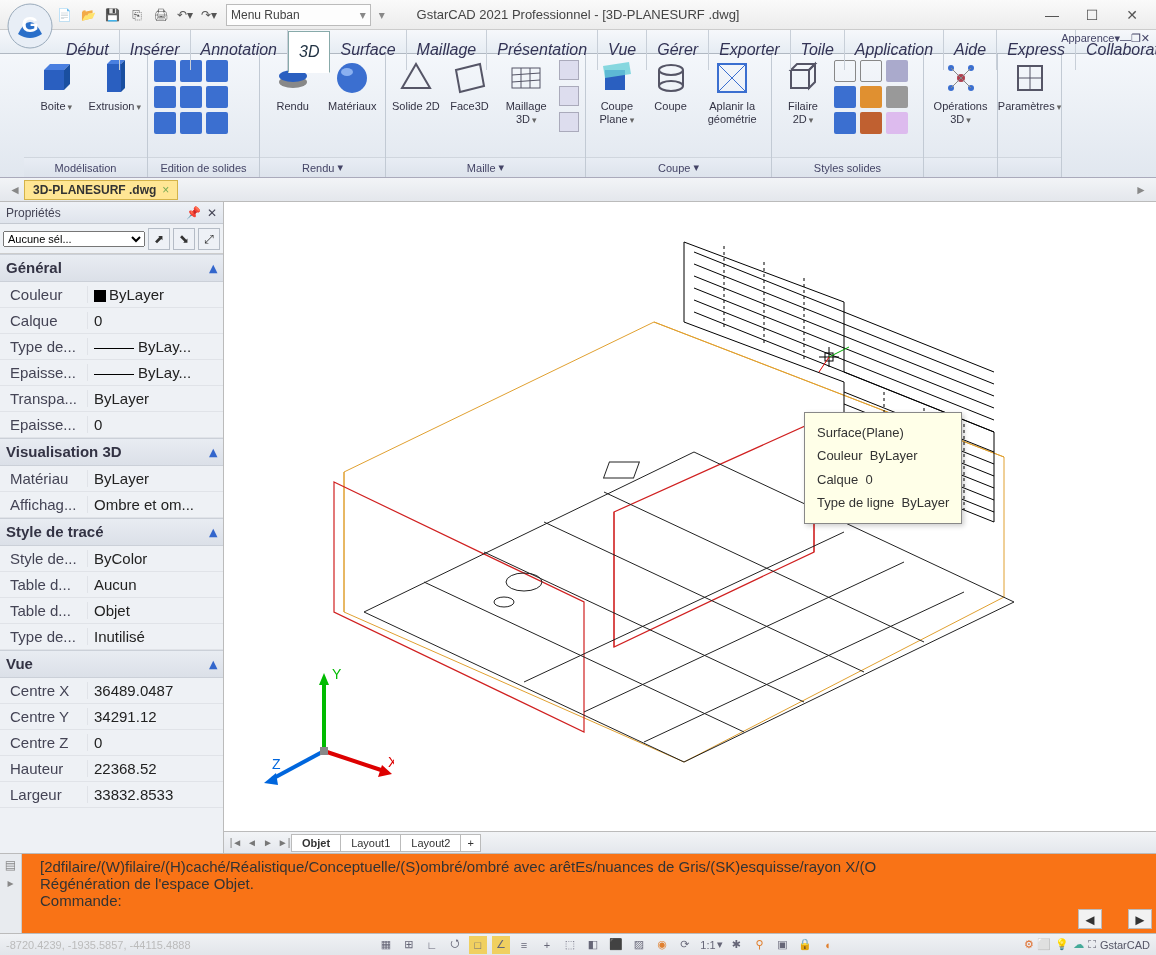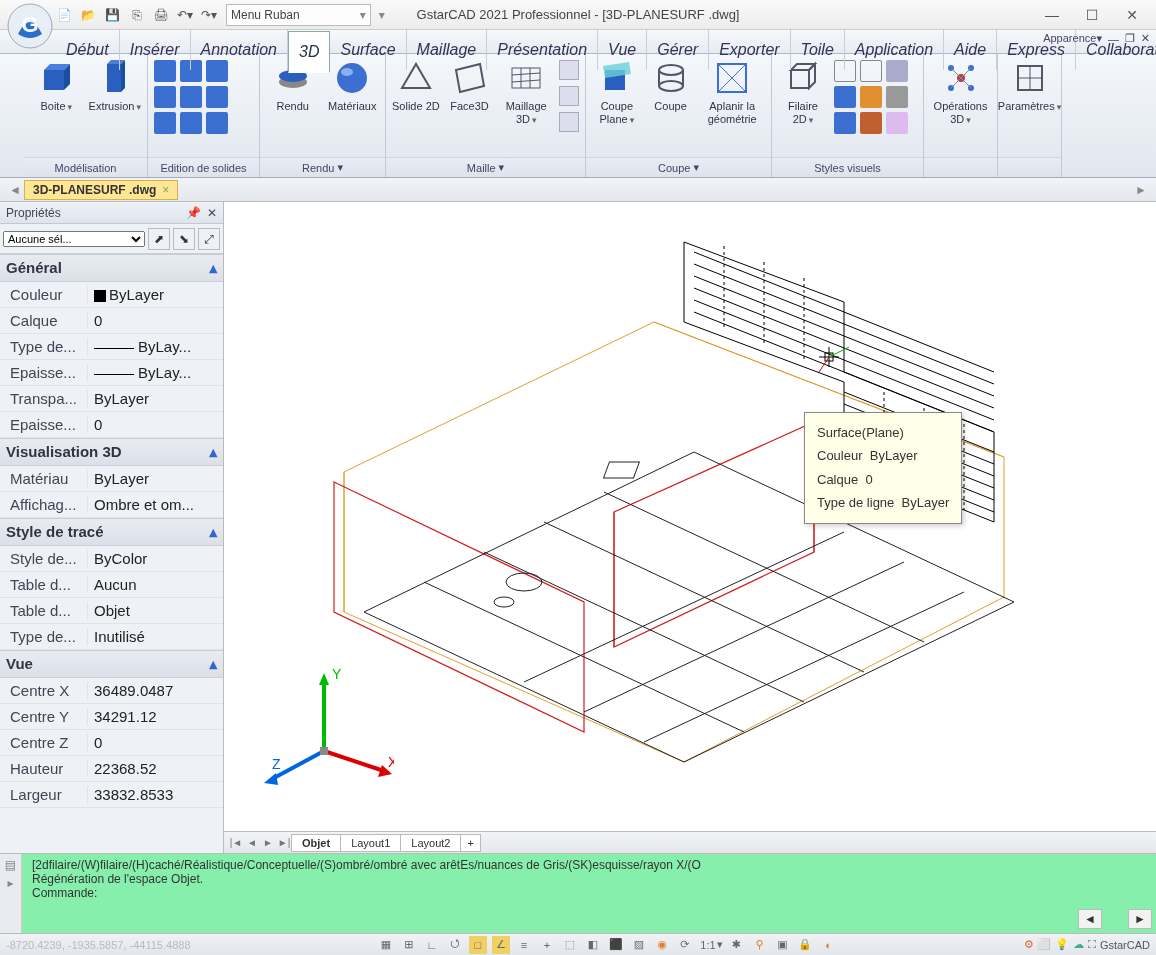--- a/index.html
+++ b/index.html
@@ -13,21 +13,21 @@
 .titlebar .menuruban { margin-left:8px; display:flex; align-items:center; border:1px solid #bbb; background:#fdfdfd; height:22px; padding:0 4px; font-size:12px; color:#444;}
 .titlebar .menuruban .arrow{ margin-left:60px; color:#888;}
 .titlebar .title { position:absolute; left:50%; transform:translateX(-50%); font-size: 13px; color: #444; }
 .titlebar .winbtns { position:absolute; right:4px; display: flex; gap: 0; }
 .titlebar .winbtns div { width: 40px; height: 28px; display: flex; align-items:center; justify-content:center; cursor:pointer; font-size:14px; color:#555;}
 
 
 .menutabs { height: 24px; background: linear-gradient(#f6f8fb,#e6ecf3); border-bottom: 1px solid #b0b8c2; display:flex; align-items:stretch; padding-left:56px; position:relative;}
 .menutabs .tab { padding: 20px 10px; font-size:16px; color:#335; border-right:1px solid #c8cfd8; cursor:pointer; display:flex; align-items:center;font-style:italic;}
 .menutabs .tab.active { background:#fff; border:1px solid #8aa; border-bottom:1px solid #fff; position:relative; top:1px; color:#234;}
-.menutabs .right { position:absolute; right:6px; top:2px; display:flex; gap:6px; align-items:center;}
+.menutabs .right { position:absolute; right:6px; top:2px; display:flex; gap:0; align-items:center;}
 .menutabs .right span{ font-size:11px; color:#446; cursor:pointer;}
 
 
 .ribbon { height: 124px; background: linear-gradient(#f4f7fb,#e1e7ef); border-bottom:1px solid #aab; display:flex;padding-left:24px; }
 .rgroup { border-right:1px solid #c2cad4; display:flex; flex-direction:column; }
 .rgroup .body { flex:1; display:flex; align-items:flex-start; padding:6px 6px 2px 6px; gap:6px;}
 .rgroup .label { height:20px; text-align:center; font-size:11px; color:#446; background:linear-gradient(#e8edf4,#dde3ec); border-top:1px solid #d0d6de; display:flex; align-items:center; justify-content:center; gap:3px;}
 .bigbtn { display:flex; flex-direction:column; align-items:center; width:58px; cursor:pointer;}
 .bigbtn .ico { width:36px; height:36px; margin-bottom:4px;}
 .bigbtn .txt { font-size:11px; text-align:center; color:#334; line-height:1.2;}
@@ -58,21 +58,21 @@
 .canvas { flex:1; background:#fff; position:relative; overflow:hidden;}
 .layouttabs { height:22px; background:linear-gradient(#f2f4f7,#e4e7ec); border-top:1px solid #bbb; display:flex; align-items:center; padding-left:4px; gap:0;}
 .layouttabs .nav{ width:16px; text-align:center; color:#777; cursor:pointer; font-size:10px;}
 .ltab{ padding:2px 10px; border:1px solid #bbb; background:#fff; font-size:11px; margin-left:-1px; cursor:pointer;}
 .ltab.active{ background:#fff; font-weight:bold;}
 .ltab.add{ padding:2px 6px;}
 
 
 .cmdarea { height:80px; background:#f6f7f9; border-top:1px solid #bbb; display:flex;}
 .cmdarea .gutter{ width:22px; background:#e8ebef; border-right:1px solid #ccc; display:flex; flex-direction:column; align-items:center; padding-top:4px; gap:4px;}
-.cmdarea .lines{ flex:1; font-family: Consolas,monospace; font-size:12px; padding:4px 10px; background:#86efac; position:relative;}
+.cmdarea .lines{ flex:1; font-family: Consolas,monospace; font-size:15px; padding:4px 18px; background:#f97316; position:relative;}
 .cmdarea .lines .line{ white-space:nowrap; overflow:hidden;}
 .cmdarea .lines .scroll { position:absolute; right:4px; bottom:4px; display:flex; gap:26px;}
 .cmdarea .lines .scroll div{ width:24px;height:20px;border:1px solid #bbb;background:#f2f2f2;display:flex;align-items:center;justify-content:center;cursor:pointer;}
 
 
 .statusbar { height:22px; background:linear-gradient(#f0f2f5,#e2e5ea); border-top:1px solid #bbb; display:flex; align-items:center; font-size:11px; color:#999; padding:0 6px; justify-content:space-between;}
 .statusbar .coords{ color:#bbb;}
 .statusbar .tools{ display:flex; gap:5px; align-items:center;}
 .statusbar .tools span{ width:18px; height:18px; display:inline-flex; align-items:center; justify-content:center; color:#667; cursor:pointer;}
 .statusbar .brand{ color:#556; display:flex; align-items:center; gap:4px;}
@@ -307,21 +307,21 @@
           <div style="background:none;border:1px solid #888"></div>
           <div style="background:#aac"></div>
         <div style="background:#3b6fd0"></div>
           <div style="background:#e09030"></div>
           <div style="background:#999"></div>
         <div style="background:#3b6fd0"></div>
           <div style="background:#c06030"></div>
           <div></div>
       </div>
     </div>
-    <div class="label">Styles visuels</div>
+    <div class="label">Styles solides</div>
   </div>
   <div class="rgroup" style="width:74px">
     <div class="body" style="justify-content:center">
       <div class="bigbtn" style="width:64px">
           <div class="ico">
             <svg width="36" height="36">
               <circle cx="18" cy="18" r="4" fill="#b04050"></circle>
               <circle cx="8" cy="8" r="3" fill="#3b6fd0"></circle>
               <circle cx="28" cy="8" r="3" fill="#3b6fd0"></circle>
               <circle cx="8" cy="28" r="3" fill="#3b6fd0"></circle>

